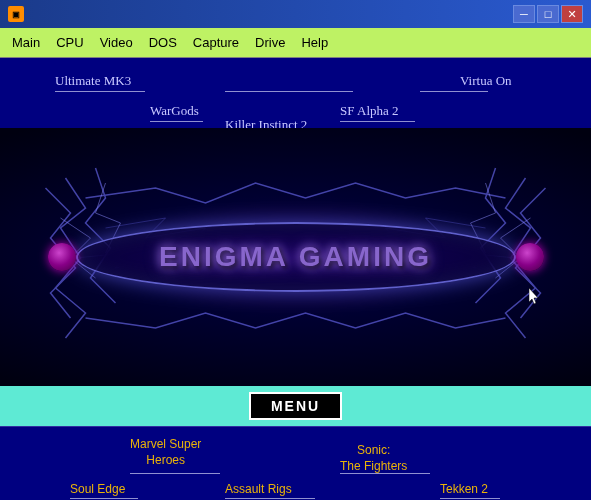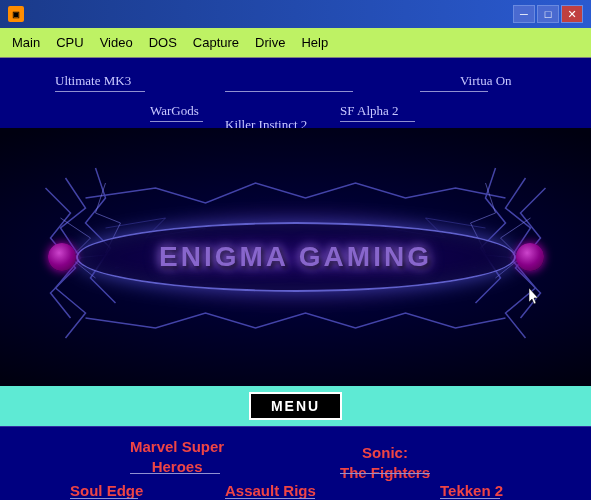--- a/index.html
+++ b/index.html
@@ -223,28 +223,27 @@
     #bottom-nav {
       height: 104px;
       background: #000080;
       position: relative;
       overflow: hidden;
       border-top: 1px solid #3030a0;
     }
 
     .bottom-game-link {
       position: absolute;
-      color: #ef4444;
-      font-size: 15px;
+      color: #eab308;
+      font-size: 12px;
       cursor: pointer;
       text-decoration: none;
       user-select: none;
       text-align: center;
       white-space: nowrap;
-      font-weight: bold;
     }
     .bottom-game-link.multiline {
       text-align: center;
       line-height: 1.3;
     }
     .bottom-underline {
       position: absolute;
       height: 1px;
       background: #9090d0;
     }

